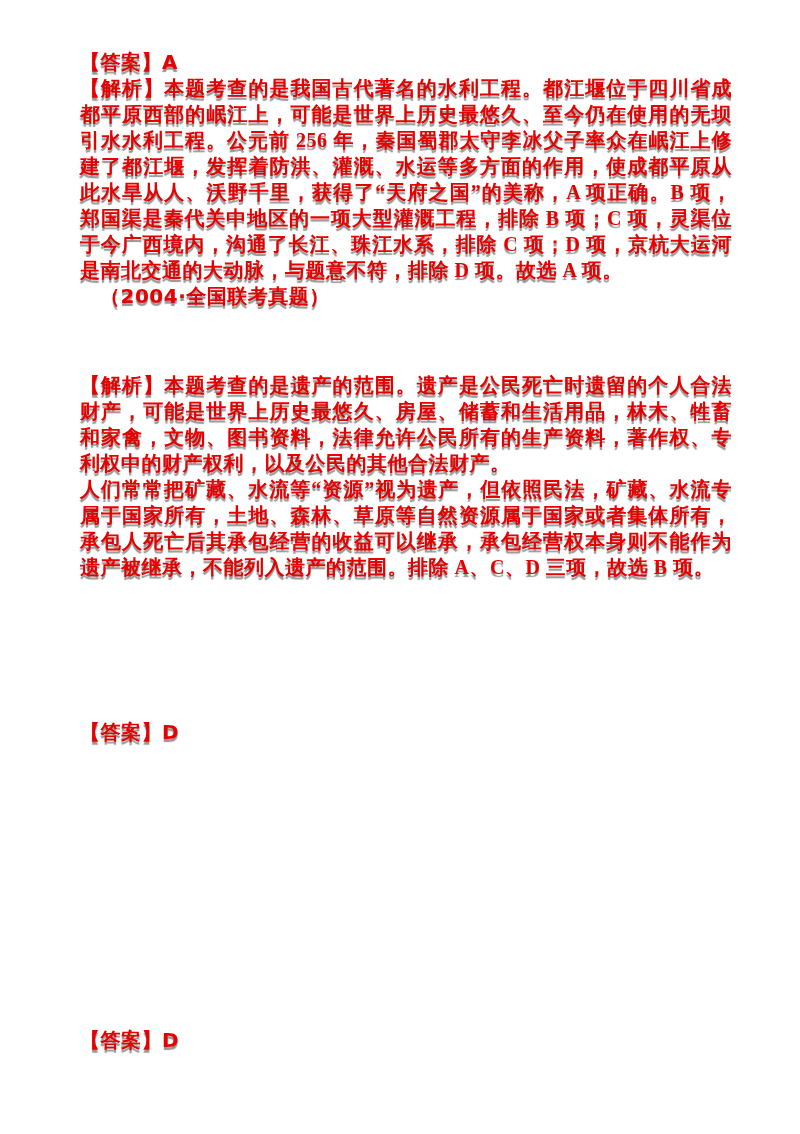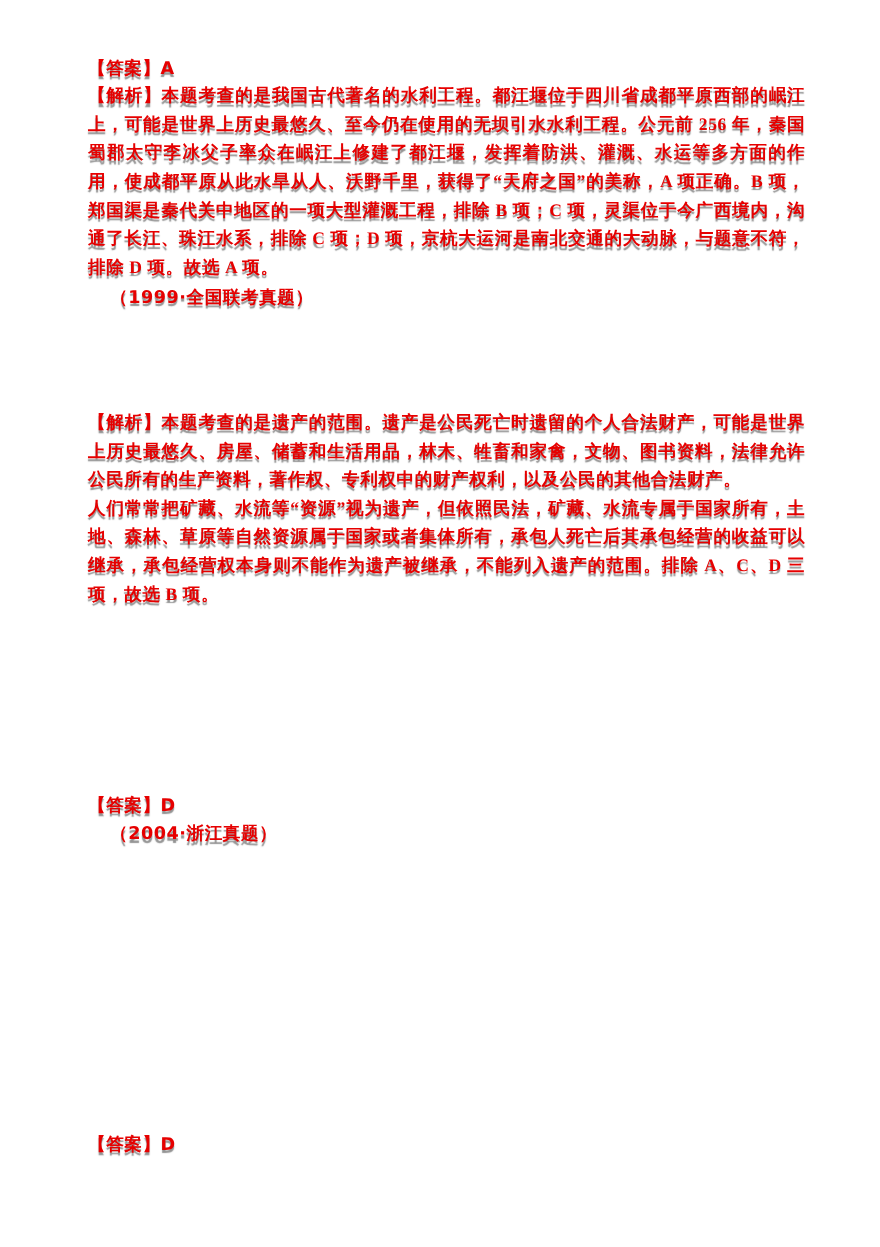--- a/index.html
+++ b/index.html
@@ -4,46 +4,45 @@
 <style>
   html,body{margin:0;padding:0;}
   body{
     width:800px;height:1134px;position:relative;overflow:hidden;
     background:#ffffff;
     font-family:"DejaVu Sans","Liberation Sans",sans-serif;
   }
   .page{position:absolute;inset:0;background:#ffffff;}
   .block{
     position:absolute;left:80px;width:652px;
-    color:#e60000;font-weight:bold;font-size:16px;line-height:26px;
+    color:#e60000;font-weight:bold;font-size:20px;line-height:26px;
     letter-spacing:.5px;
     text-shadow:0 3px 1px rgba(60,60,60,.55);
   }
   .answer-line{height:26px;white-space:nowrap;}
   .analysis{text-align:justify;text-justify:inter-ideograph;font-family:Liberation Serif, serif;}
   .citation{text-indent:20px;white-space:nowrap;}
 </style>
 </head>
 <body>
 
 <div class="page">
 
   <div class="block" style="top:49px">
     <div class="answer-line">【答案】A</div>
     <div class="analysis">【解析】本题考查的是我国古代著名的水利工程。都江堰位于四川省成都平原西部的岷江上，可能是世界上历史最悠久、至今仍在使用的无坝引水水利工程。公元前 256 年，秦国蜀郡太守李冰父子率众在岷江上修建了都江堰，发挥着防洪、灌溉、水运等多方面的作用，使成都平原从此水旱从人、沃野千里，获得了“天府之国”的美称，A 项正确。B 项，郑国渠是秦代关中地区的一项大型灌溉工程，排除 B 项；C 项，灵渠位于今广西境内，沟通了长江、珠江水系，排除 C 项；D 项，京杭大运河是南北交通的大动脉，与题意不符，排除 D 项。故选 A 项。</div>
-    <div class="citation">（1999·全国联考真题）</div>
+    <div class="citation">（2004·全国联考真题）</div>
   </div>
 
   <div class="block" style="top:372px">
     <div class="analysis">【解析】本题考查的是遗产的范围。遗产是公民死亡时遗留的个人合法财产，可能是世界上历史最悠久、房屋、储蓄和生活用品，林木、牲畜和家禽，文物、图书资料，法律允许公民所有的生产资料，著作权、专利权中的财产权利，以及公民的其他合法财产。</div>
     <div class="analysis">人们常常把矿藏、水流等“资源”视为遗产，但依照民法，矿藏、水流专属于国家所有，土地、森林、草原等自然资源属于国家或者集体所有，承包人死亡后其承包经营的收益可以继承，承包经营权本身则不能作为遗产被继承，不能列入遗产的范围。排除 A、C、D 三项，故选 B 项。</div>
   </div>
 
   <div class="block" style="top:719px">
     <div class="answer-line">【答案】D</div>
-    <div class="citation">（2004·浙江真题）</div>
   </div>
 
   <div class="block" style="top:1027px">
     <div class="answer-line">【答案】D</div>
   </div>
 
 </div>
 
 </body></html>

